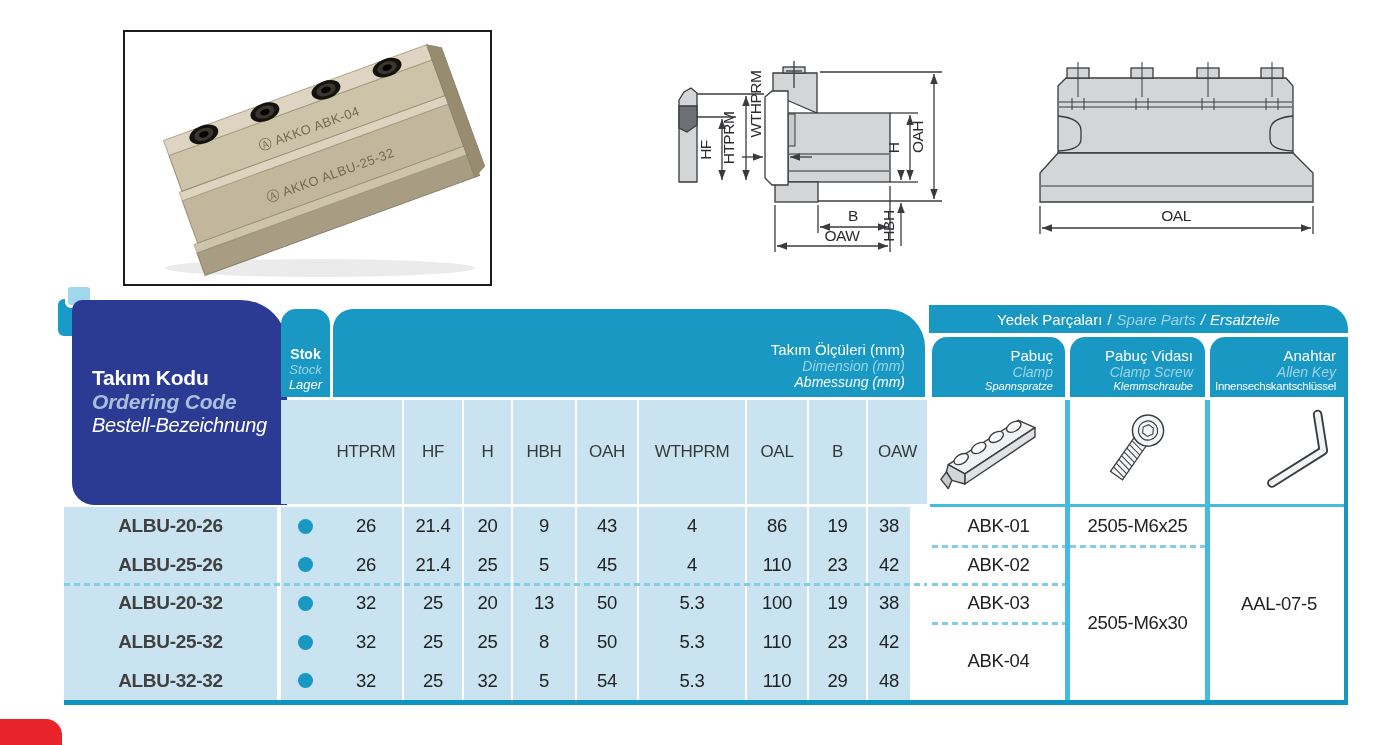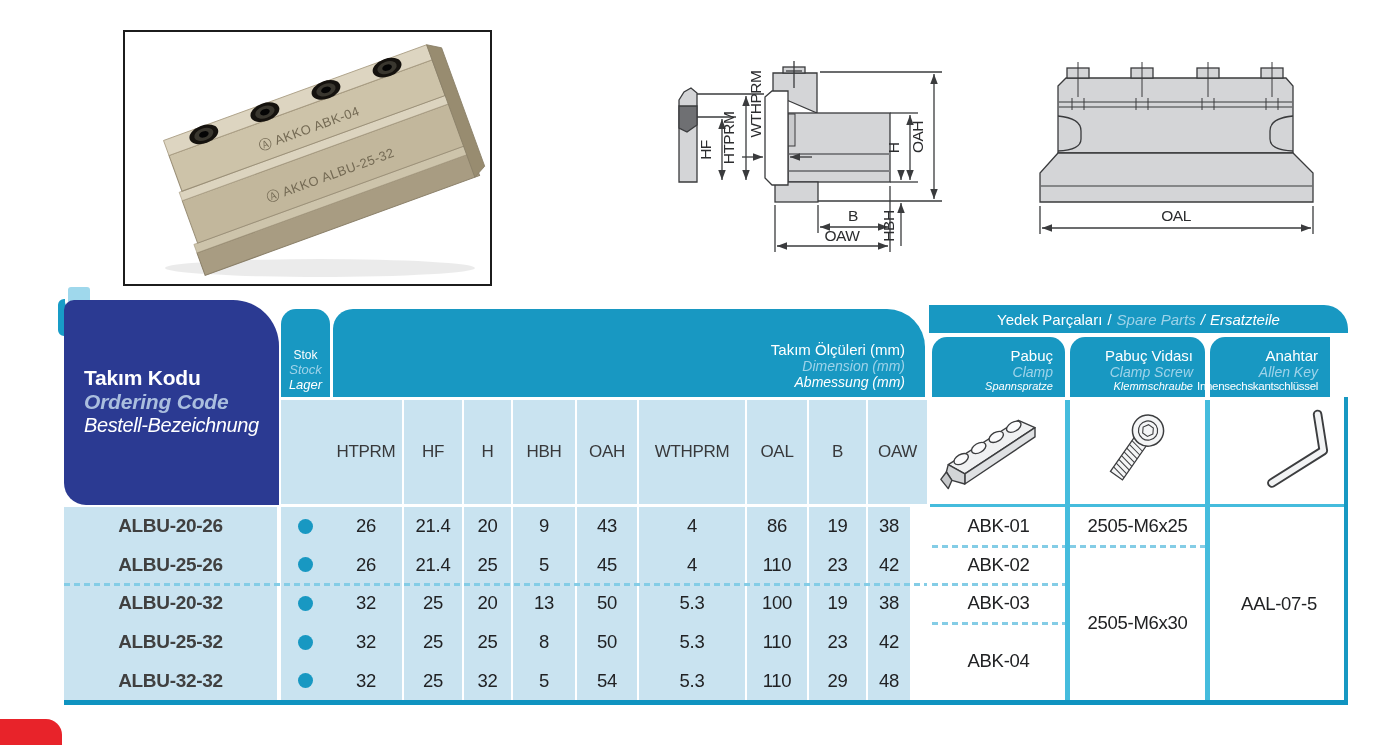--- a/index.html
+++ b/index.html
@@ -13,31 +13,31 @@
   
   .deco-outer{position:absolute;left:55px;top:296px;width:44px;height:43px;background:#189cc7;
               border:3px solid #fff;border-radius:9px;box-sizing:border-box;}
   .deco-inner{position:absolute;left:65px;top:284px;width:28px;height:24px;background:#9fd8ec;
               border:3px solid #fff;border-radius:6px;box-sizing:border-box;}
 
   
   #tablewrap{position:absolute;left:64px;top:300px;width:1284px;height:410px;}
   .abs{position:absolute;box-sizing:border-box;}
 
-  .bluepanel{left:0;top:0;width:215px;height:205px;background:#2b3a92;
+  .bluepanel{left:8px;top:0;width:215px;height:205px;background:#2b3a92;
              border-radius:10px 46px 0 22px;color:#fff;padding:66px 0 0 20px;}
   .bluepanel .l1{font-size:21px;font-weight:bold;letter-spacing:-0.2px;}
   .bluepanel .l2{font-size:21px;font-weight:bold;font-style:italic;color:#aabede;letter-spacing:-0.2px;}
   .bluepanel .l3{font-size:20px;font-style:italic;letter-spacing:-0.4px;}
 
   .tealbox{background:#1898c2;color:#fff;}
   .stokbox{left:217px;top:9px;width:49px;height:88px;border-radius:15px 15px 0 0;
            display:flex;flex-direction:column;justify-content:flex-end;align-items:center;
            padding-bottom:5px;text-align:center;}
-  .stokbox .t1{font-size:12px;}
+  .stokbox .t1{font-size:14px;font-weight:bold;}
   .stokbox .t2{font-size:13px;font-style:italic;color:#9ed3e9;}
   .stokbox .t3{font-size:13px;font-style:italic;}
 
   .dimband{left:269px;top:9px;width:592px;height:88px;border-radius:20px 38px 0 0;
            display:flex;flex-direction:column;justify-content:flex-end;align-items:flex-end;
            padding:0 20px 7px 0;text-align:right;}
   .dimband .t1{font-size:15px;}
   .dimband .t2{font-size:14px;font-style:italic;color:#9ed3e9;}
   .dimband .t3{font-size:14px;font-style:italic;}
 
@@ -253,21 +253,21 @@
     <div class="abs tealbox subbox" style="left:868px;width:133px;border-radius:15px 15px 0 0">
       <div class="t1">Pabuç</div>
       <div class="t2">Clamp</div>
       <div class="t3">Spannspratze</div>
     </div>
     <div class="abs tealbox subbox" style="left:1006px;width:135px;border-radius:15px 15px 0 0">
       <div class="t1">Pabuç Vidası</div>
       <div class="t2">Clamp Screw</div>
       <div class="t3">Klemmschraube</div>
     </div>
-    <div class="abs tealbox subbox" style="left:1146px;width:120px;border-radius:15px 0 0 0">
+    <div class="abs tealbox subbox" style="left:1146px;width:138px;border-radius:15px 0 0 0">
       <div class="t1">Anahtar</div>
       <div class="t2">Allen Key</div>
       <div class="t3 t3small" style="font-style:normal">Innensechskantschlüssel</div>
     </div>
 
     <div class="abs hcell" style="left:217px;width:49px"></div>
     <div class="abs hcell" style="left:266px;width:72px">HTPRM</div>
     <div class="abs hcell" style="left:340px;width:58px">HF</div>
     <div class="abs hcell" style="left:400px;width:47px">H</div>
     <div class="abs hcell" style="left:449px;width:62px">HBH</div>

